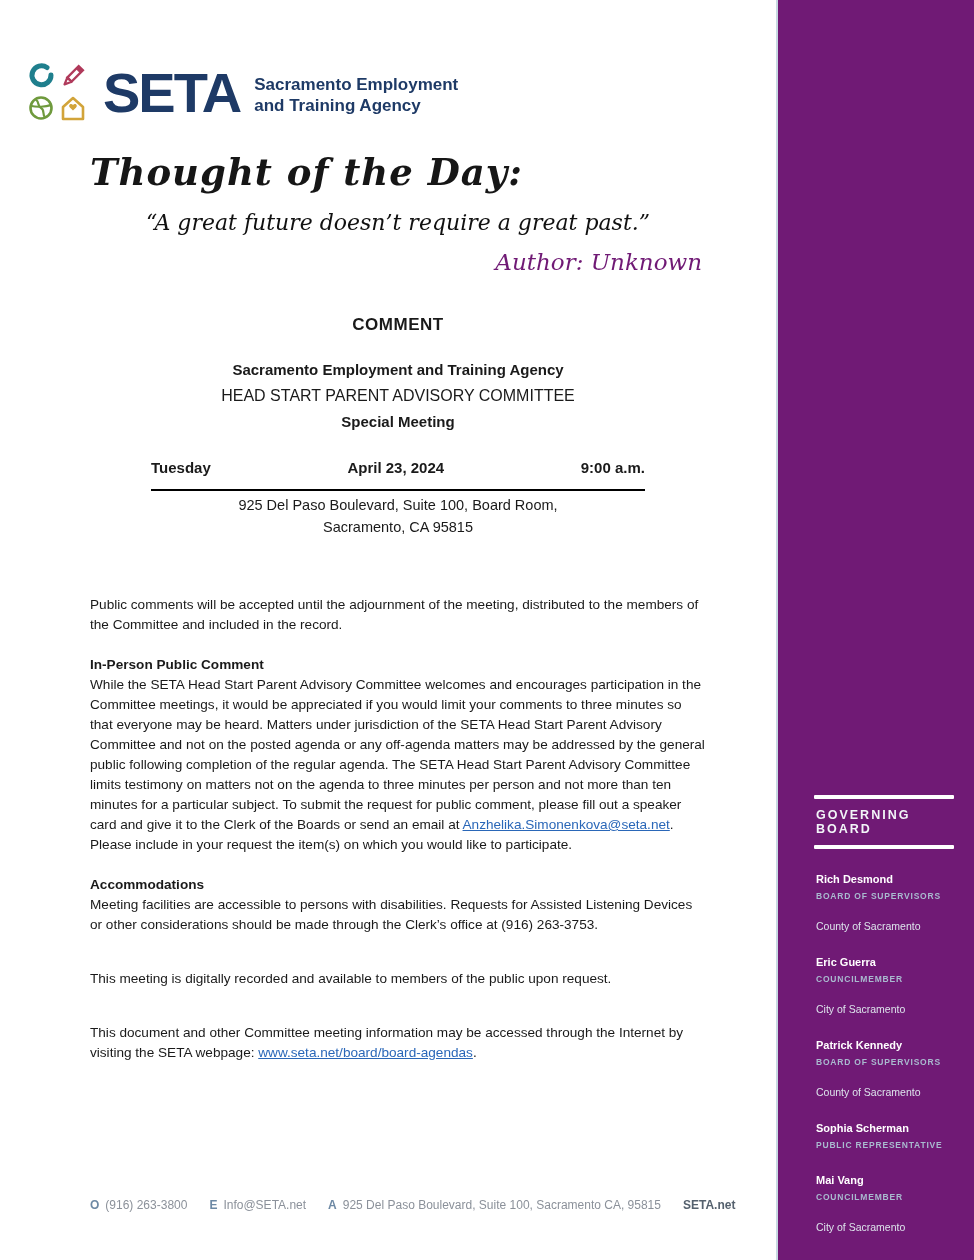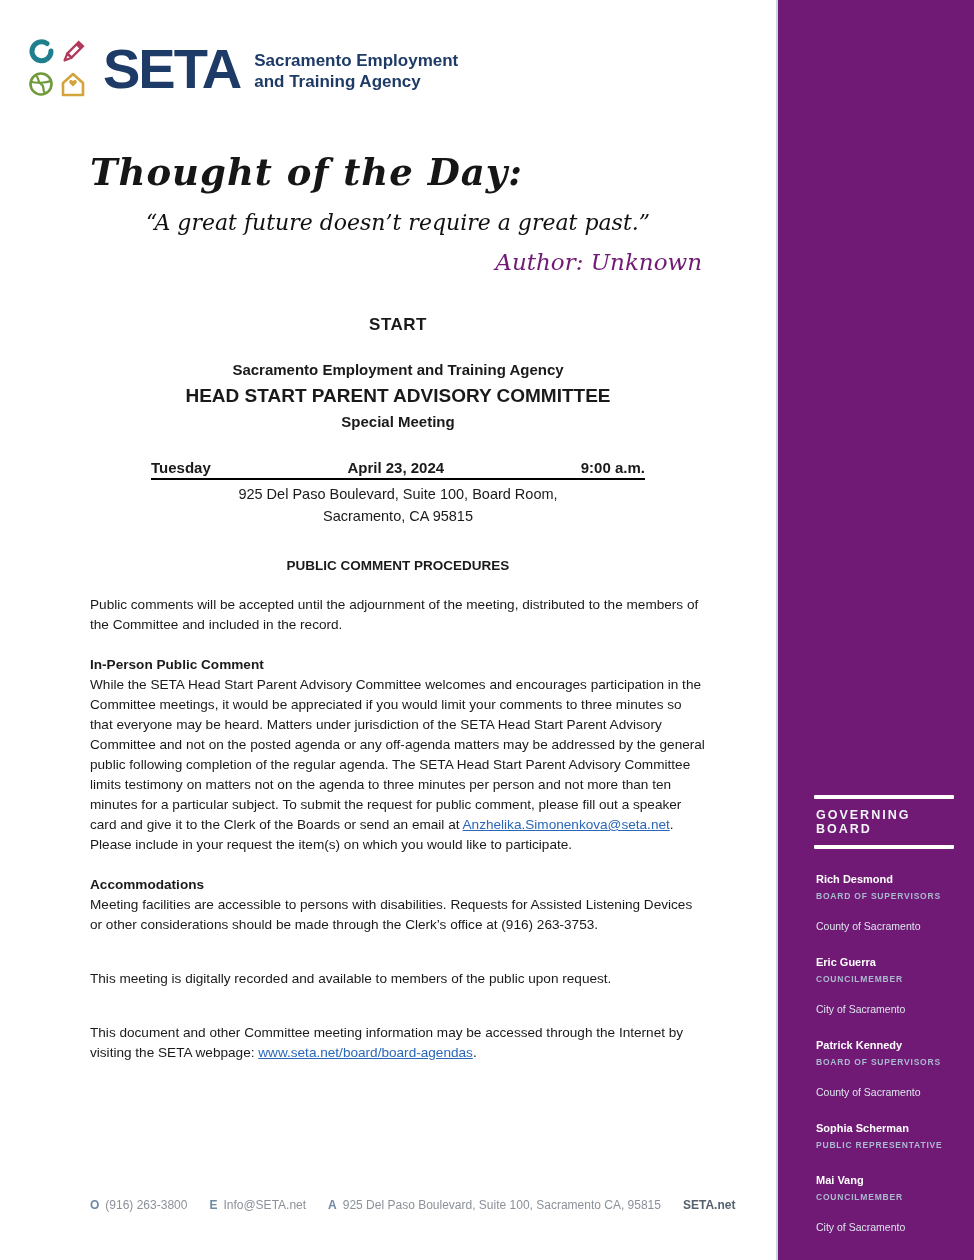--- a/index.html
+++ b/index.html
@@ -52,21 +52,21 @@
   
   .content {
     position: absolute;
     top: 0; left: 0;
     width: 776px;
     height: 1260px;
   }
   
   .logo {
     position: absolute;
-    top: 38px; left: 27px;
+    top: 62px; left: 27px;
     display: flex;
     align-items: center;
     justify-content: center;
   }
   .logo-icons {
     display: grid;
     grid-template-columns: 30px 30px;
     grid-template-rows: 30px 30px;
     gap: 2px;
     margin-right: 14px;
@@ -112,31 +112,31 @@
     font-size: 23px;
     text-align: right;
     margin-top: 14px;
     padding-right: 4px;
     color: #701a75;
   }
   
   .agenda-head { position: absolute; top: 315px; left: 90px; width: 616px; text-align: center; }
   .agenda-title { font-size: 17px; font-weight: bold; letter-spacing: 0.5px; }
   .agenda-org { font-size: 15px; font-weight: bold; margin-top: 22px; line-height: 26px; }
-  .agenda-committee { font-size: 19px; font-weight: bold; line-height: 26px; }
+  .agenda-committee { font-size: 16px; font-weight: normal; line-height: 26px; }
   .agenda-type { font-size: 15px; font-weight: bold; line-height: 26px; }
   .date-row {
     margin: 24px auto 0 auto;
     width: 494px;
     display: flex;
     justify-content: space-between;
     font-size: 15px;
     font-weight: bold;
     border-bottom: 2.5px solid #000000;
-    padding-bottom: 2px;
+    padding-bottom: 13px;
   }
   .address { font-size: 14.5px; line-height: 22px; margin-top: 3px; }
   
   .pcp-heading {
     position: absolute; top: 558px; left: 90px; width: 616px;
     text-align: center; font-size: 13.5px; font-weight: bold;
   }
   .bodycopy {
     position: absolute; top: 595px; left: 90px; width: 618px;
     font-size: 13.6px; line-height: 20px; color: #1a1a1a;
@@ -195,36 +195,35 @@
       </div>
     </div>
 
     <div class="thought">
       <div class="thought-heading">Thought of the Day:</div>
       <div class="thought-quote">“A great future doesn’t require a great past.”</div>
       <div class="thought-author">Author: Unknown</div>
     </div>
 
     <div class="agenda-head">
-      <div class="agenda-title">START</div>
+      <div class="agenda-title">COMMENT</div>
       <div class="agenda-org">Sacramento Employment and Training Agency</div>
       <div class="agenda-committee">HEAD START PARENT ADVISORY COMMITTEE</div>
       <div class="agenda-type">Special Meeting</div>
       <div class="date-row">
         <span>Tuesday</span>
         <span>April 23, 2024</span>
         <span>9:00 a.m.</span>
       </div>
       <div class="address">
         <div>925 Del Paso Boulevard, Suite 100, Board Room,</div>
         <div>Sacramento, CA 95815</div>
       </div>
     </div>
 
-    <div class="pcp-heading">PUBLIC COMMENT PROCEDURES</div>
 
     <div class="bodycopy">
       <div class="para">Public comments will be accepted until the adjournment of the meeting, distributed to the members of the Committee and included in the record.</div>
 
       <div>
         <div class="subhead">In-Person Public Comment</div>
         <div class="para"><span>While the SETA Head Start Parent Advisory Committee welcomes and encourages participation in the Committee meetings, it would be appreciated if you would limit your comments to three minutes so that everyone may be heard. Matters under jurisdiction of the SETA Head Start Parent Advisory Committee and not on the posted agenda or any off-agenda matters may be addressed by the general public following completion of the regular agenda. The SETA Head Start Parent Advisory Committee limits testimony on matters not on the agenda to three minutes per person and not more than ten minutes for a particular subject. To submit the request for public comment, please fill out a speaker card and give it to the Clerk of the Boards or send an email at </span><a href="#" class="doc-link">Anzhelika.Simonenkova@seta.net</a><span>. Please include in your request the item(s) on which you would like to participate.</span></div>
       </div>
 
       <div>

